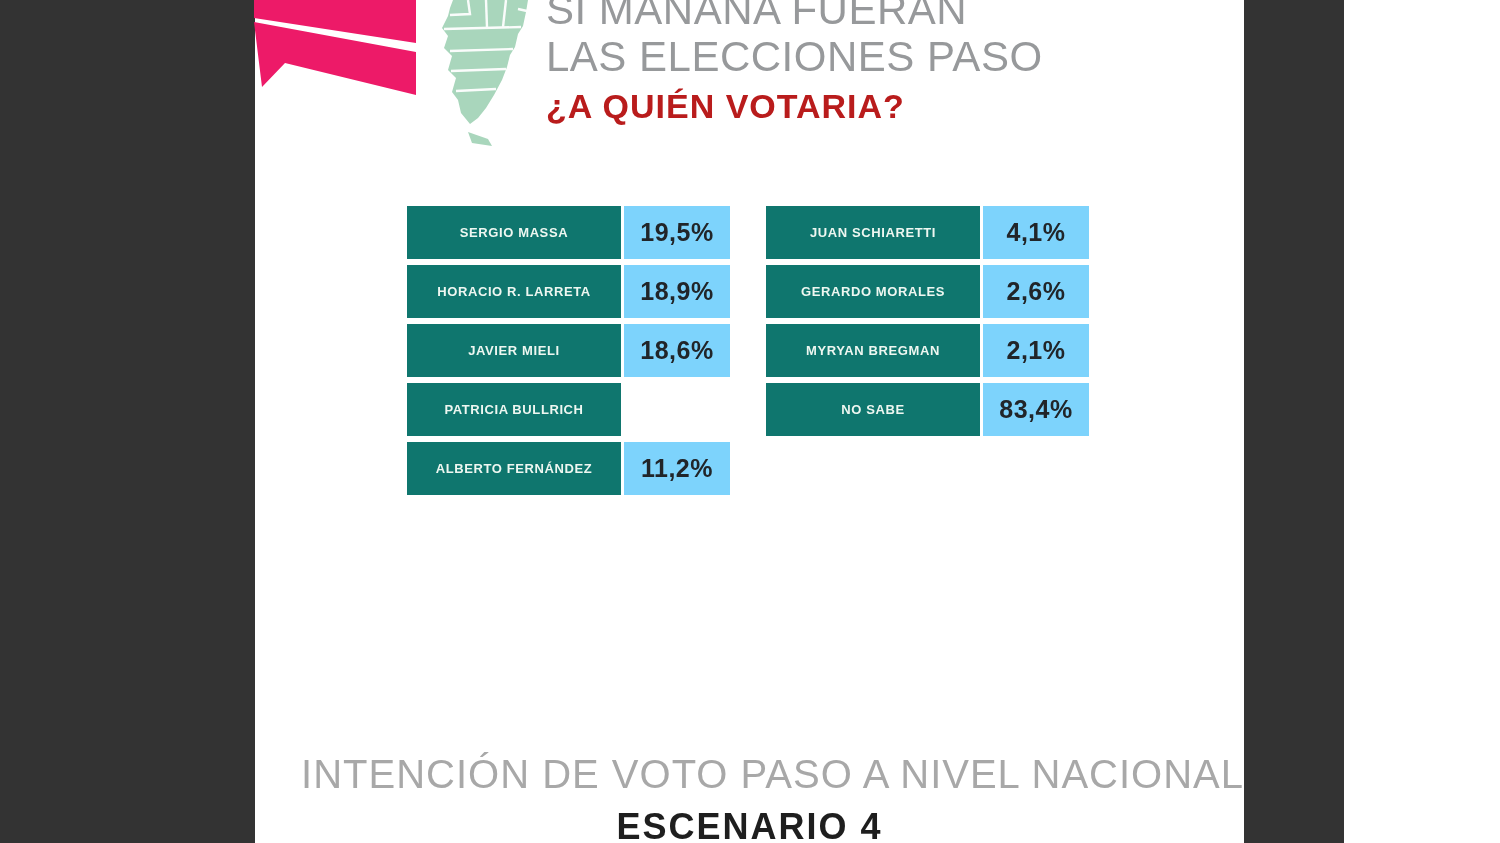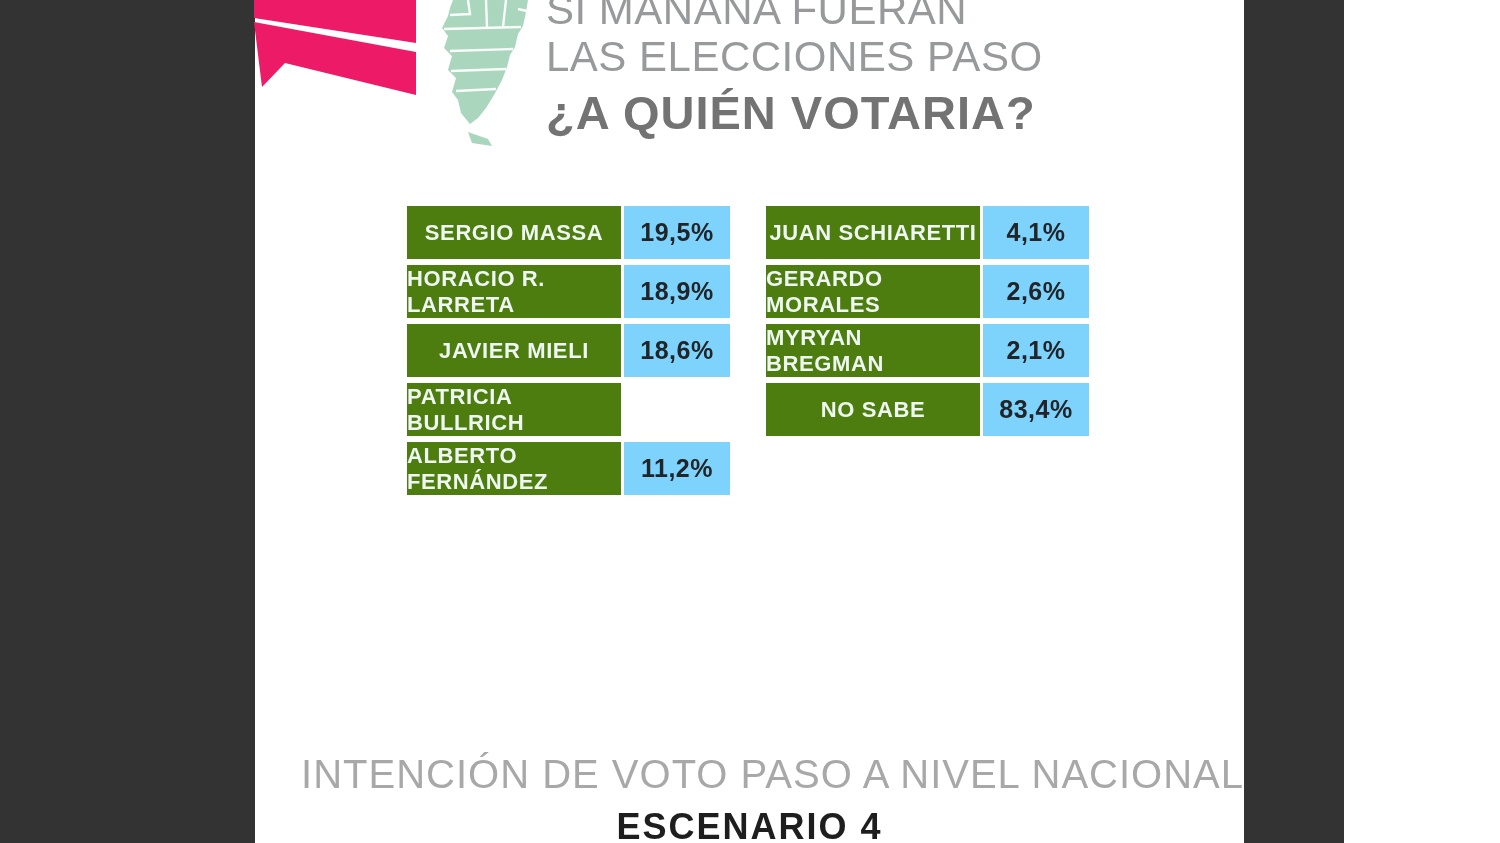--- a/index.html
+++ b/index.html
@@ -9,29 +9,29 @@
   }
   .side-panel{position:absolute;top:0;height:843px;background:#333333;}
   .side-panel.left{left:0;width:255px;}
   .side-panel.right{left:1244px;width:256px;}
 
   .brand-flag{position:absolute;left:254px;top:0;width:162px;height:100px;}
   .map-icon{position:absolute;left:430px;top:0;width:104px;height:150px;}
 
   .title-block{position:absolute;left:546px;top:-14px;white-space:nowrap;}
   .title-line{font-size:42px;line-height:47px;color:#97999b;letter-spacing:0.5px;font-weight:normal;}
-  .title-strong{font-size:47px;line-height:52px;color:#737373;font-weight:bold;letter-spacing:1px;margin-top:7px;}
+  .title-strong{font-size:34px;line-height:52px;color:#b91c1c;font-weight:bold;letter-spacing:1px;}
 
   .table{position:absolute;top:206px;}
   .table.left{left:407px;}
   .table.right{left:766px;}
   .row{display:flex;margin-bottom:6px;}
   .cell{height:53px;display:flex;align-items:center;justify-content:center;}
-  .cell.name{width:214px;background:#4d7c0f;color:#eef7f1;font-weight:bold;
-    font-size:22px;letter-spacing:0.6px;margin-right:3px;}
+  .cell.name{width:214px;background:#0f766e;color:#eef7f1;font-weight:bold;
+    font-size:13px;letter-spacing:0.6px;margin-right:3px;}
   .cell.value{width:106px;background:#7dd3fc;color:#212529;font-weight:bold;
     font-size:25px;letter-spacing:0.5px;}
 
   .caption{position:absolute;left:255px;width:989px;text-align:right;top:752px;
     font-size:40px;color:#a8a8a8;letter-spacing:1px;font-weight:normal;white-space:nowrap;}
   .scenario{position:absolute;left:255px;width:989px;text-align:center;top:806px;
     font-size:36px;color:#1e1e1e;letter-spacing:2px;font-weight:bold;white-space:nowrap;}
 </style>
 </head>
 <body>

